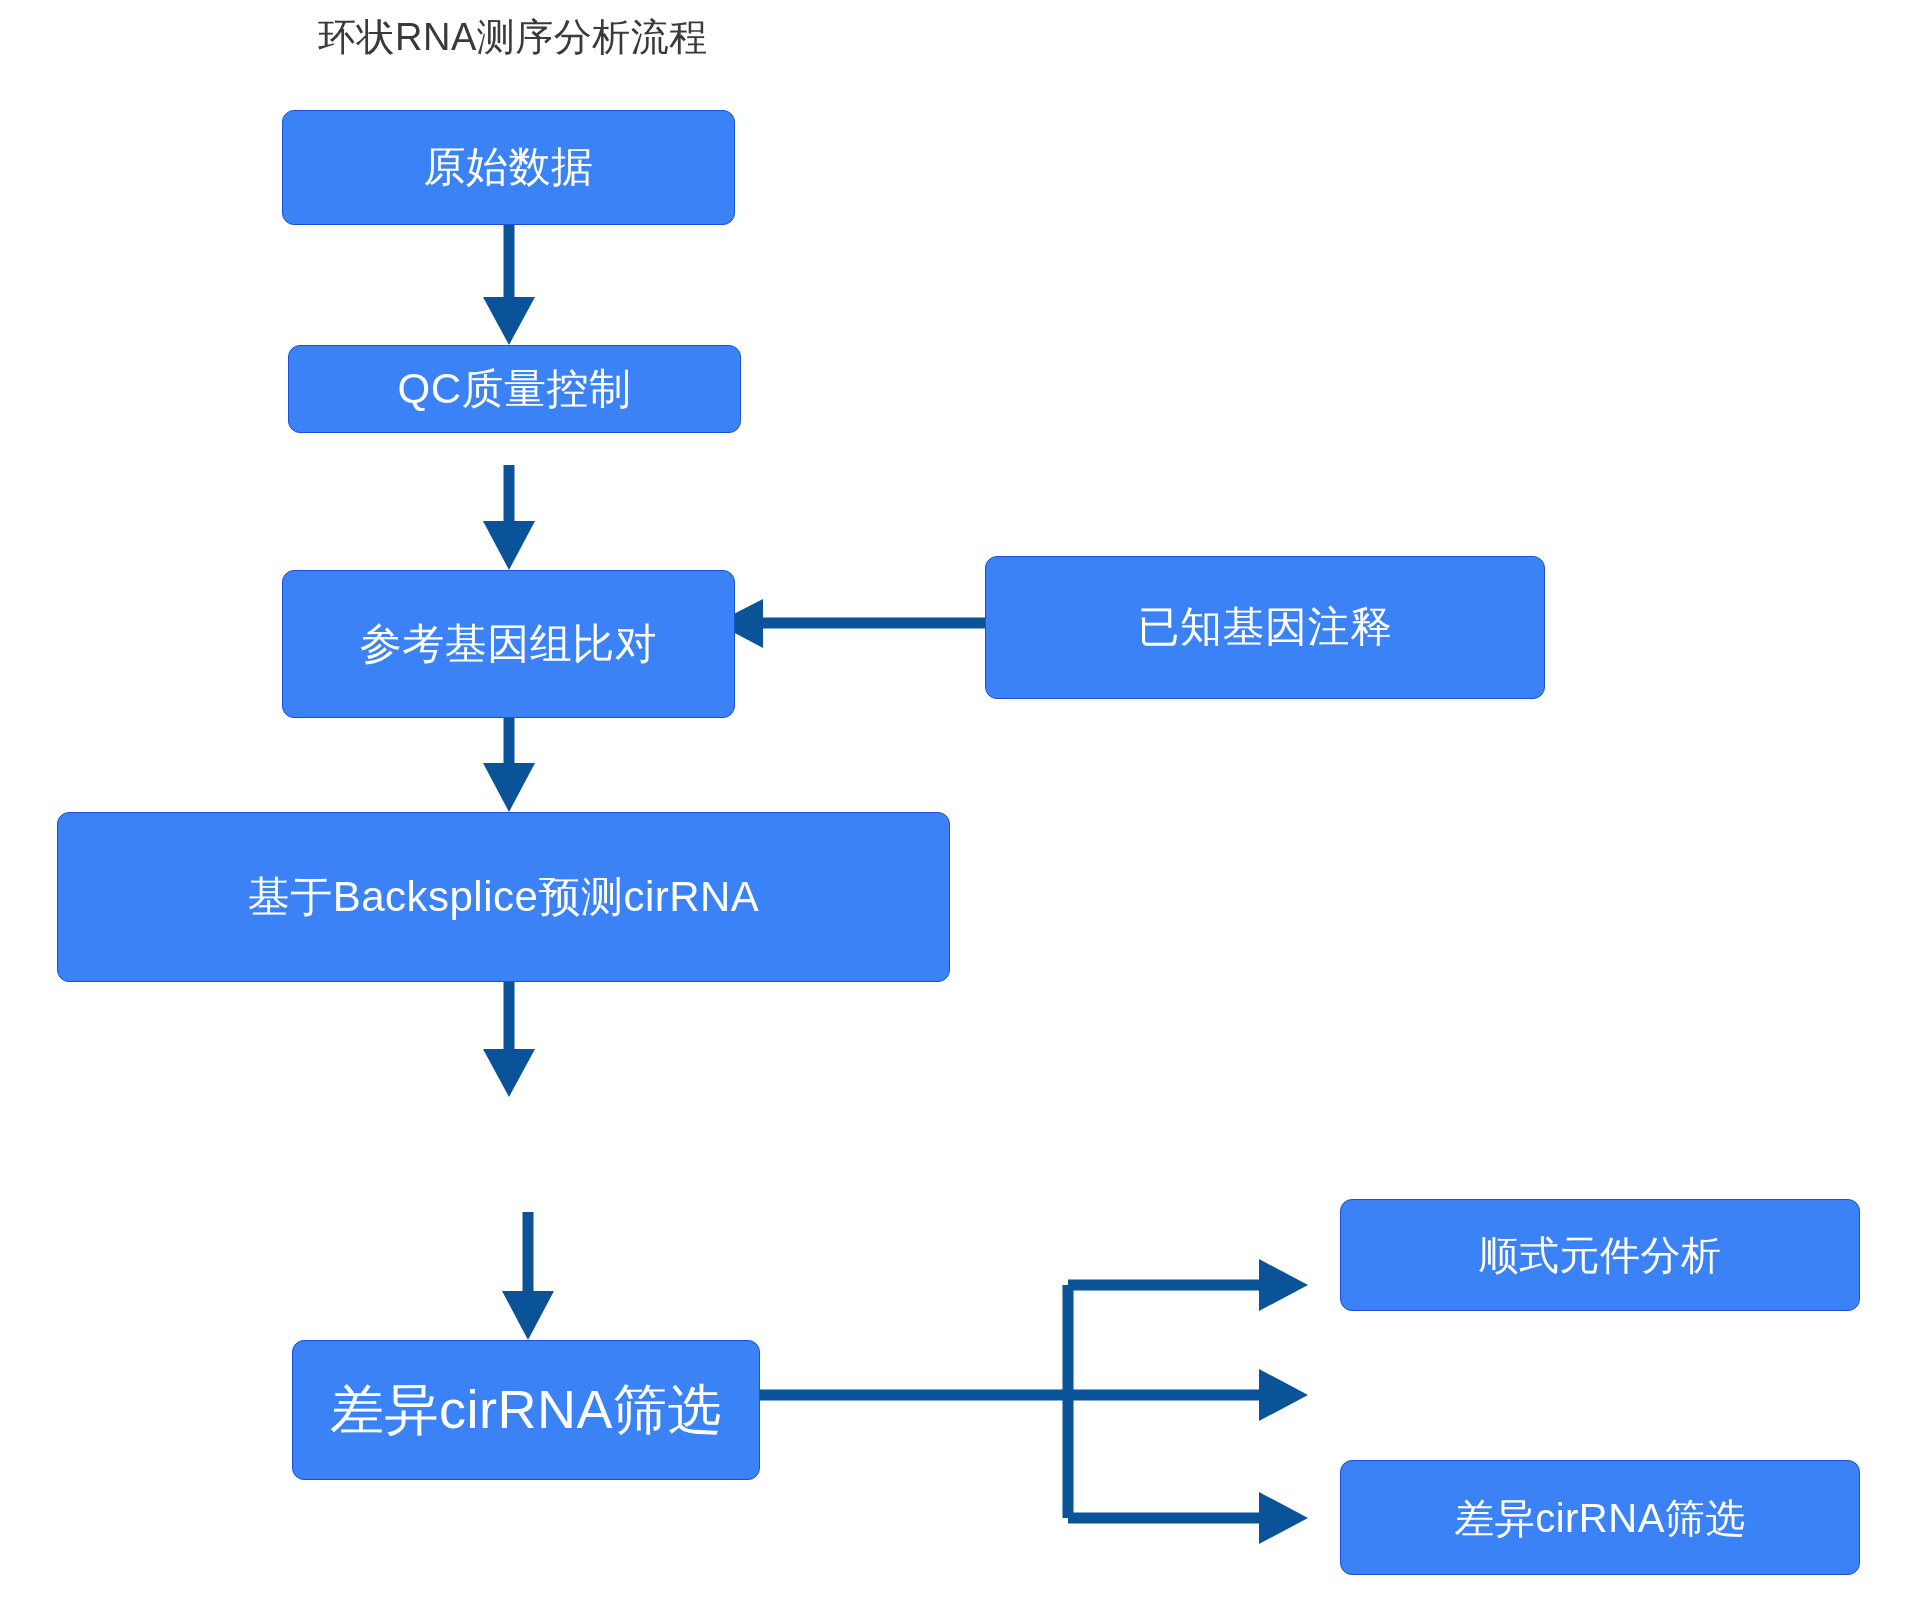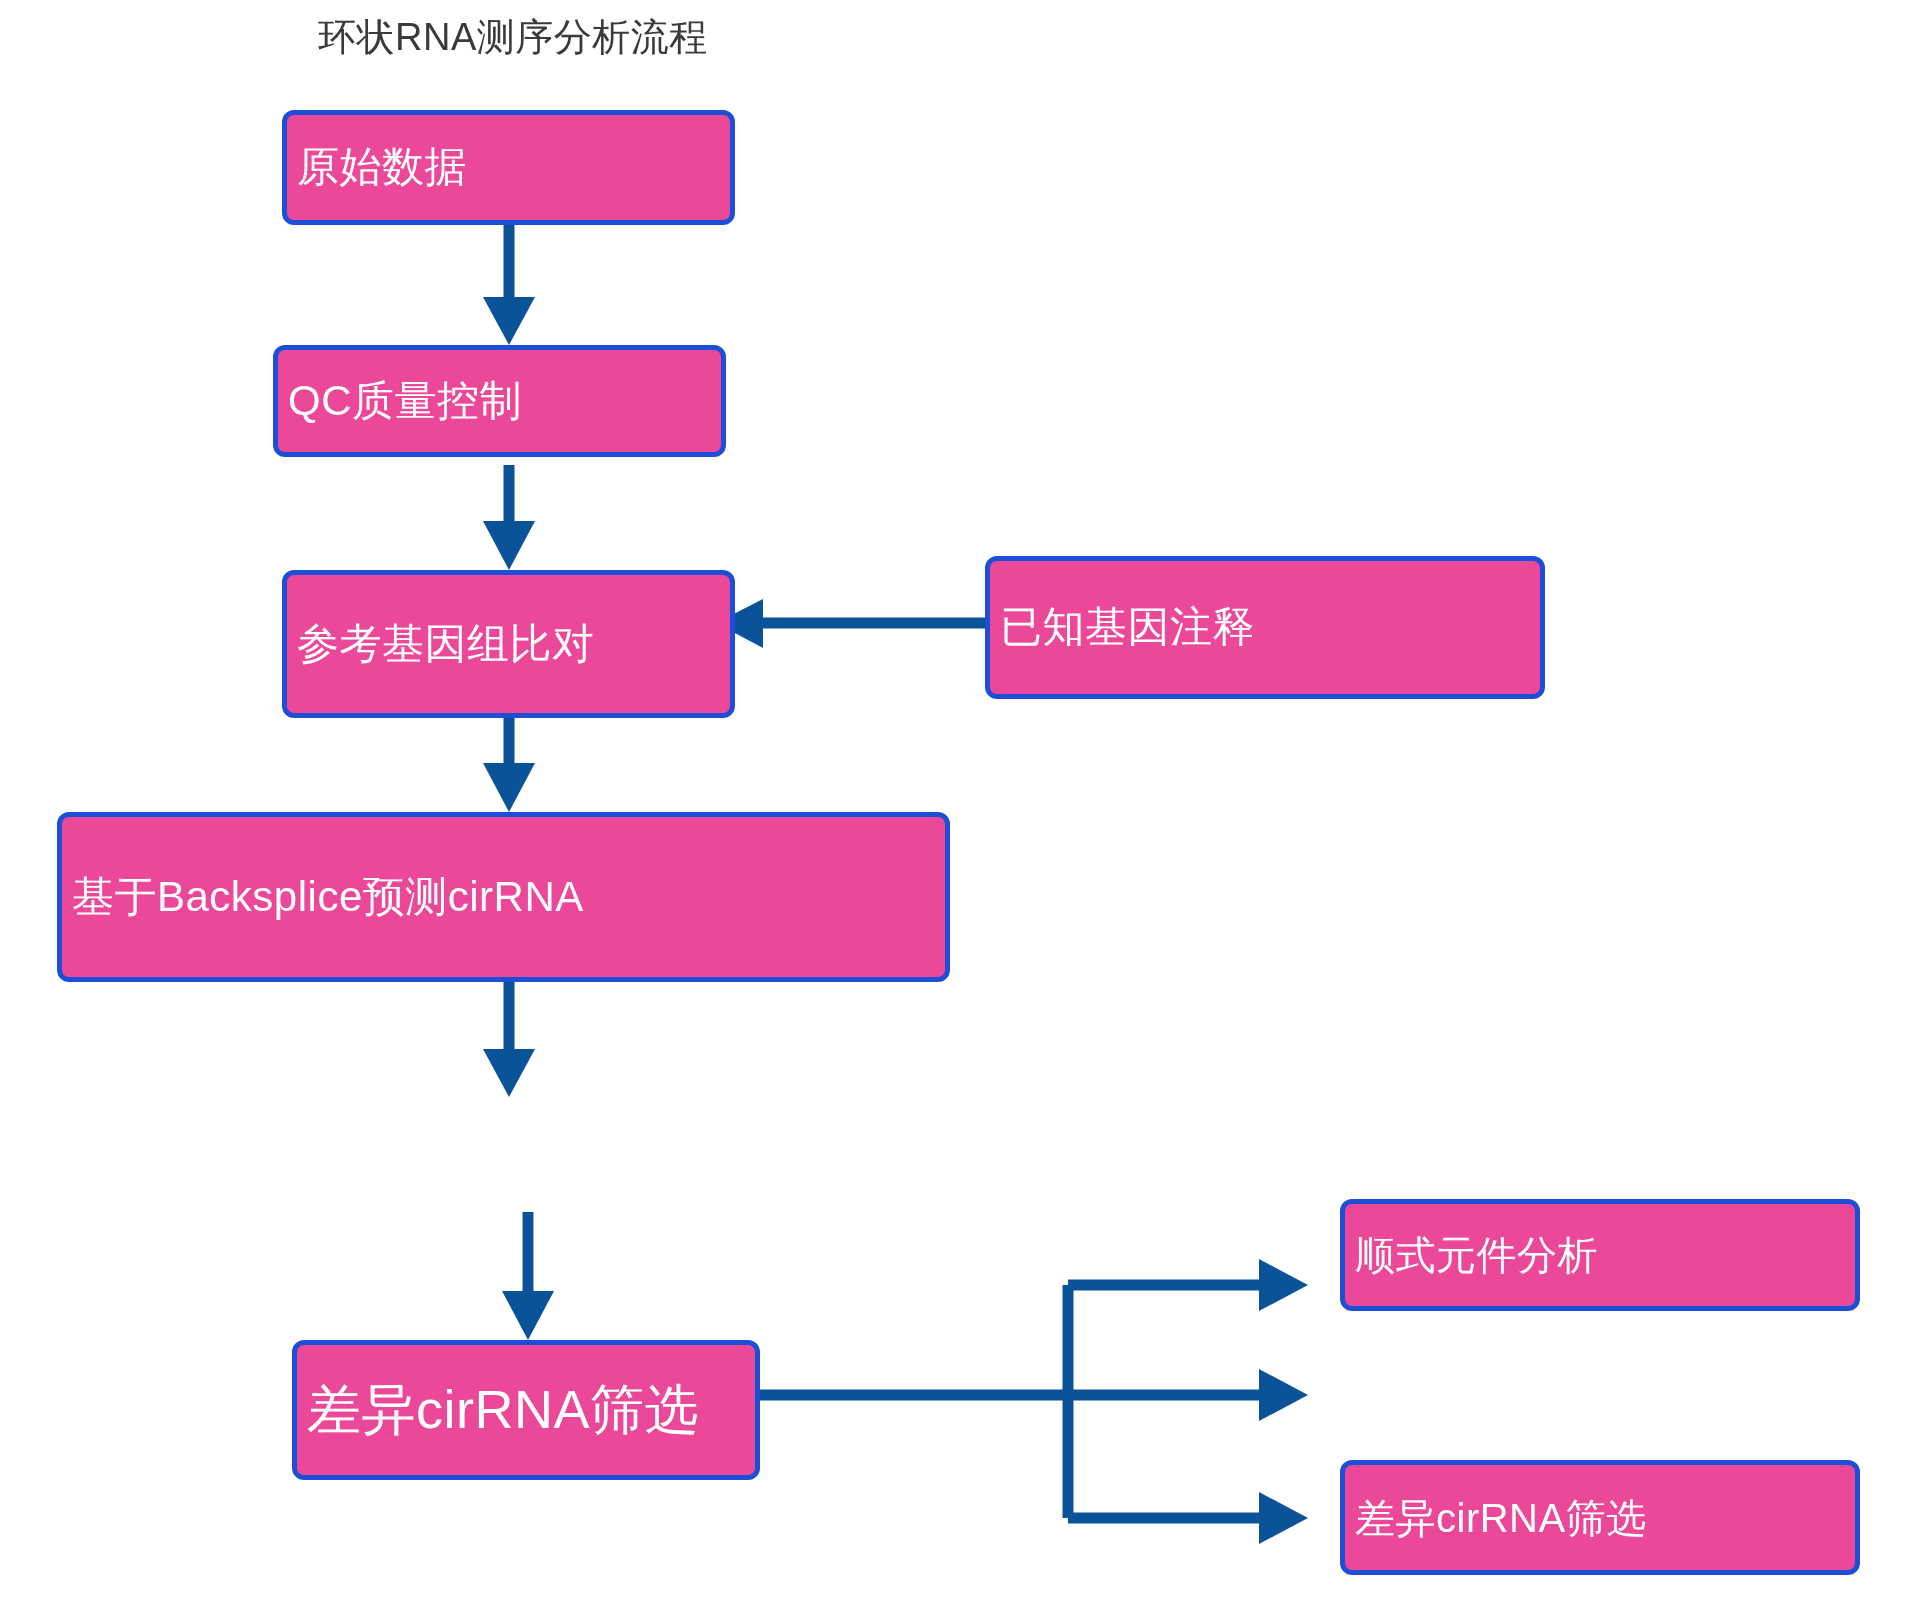--- a/index.html
+++ b/index.html
@@ -21,26 +21,26 @@
     position: absolute;
     left: 0;
     top: 0;
     width: 1920px;
     height: 1603px;
     pointer-events: none;
   }
   .node {
     position: absolute;
     box-sizing: border-box;
-    background: #ec4899;
-    border: 5px solid #1d4ed8;
+    background: #3b82f6;
+    border: 1px solid #1d4ed8;
     border-radius: 12px;
     display: flex;
     align-items: center;
-    justify-content: flex-start;
+    justify-content: center;
     color: #ffffff;
     font-size: 40px;
     line-height: 1.1;
     letter-spacing: 0.5px;
     text-align: center;
     z-index: 2;
   }
   .node-label {
     display: block;
     padding: 0 10px;
@@ -119,21 +119,21 @@
     <g>
       <line x1="1068" y1="1518" x2="1262" y2="1518" stroke="#0B5399" stroke-width="11"></line>
       <polygon points="1259,1492 1259,1544 1308,1518" fill="#0B5399"></polygon>
     </g>
   </svg>
 
   <div class="node" style="left:282px; top:110px; width:453px; height:115px;">
     <span class="node-label" style="font-size:42px;">原始数据</span>
   </div>
 
-  <div class="node" style="left:273px; top:345px; width:453px; height:112px;">
+  <div class="node" style="left:288px; top:345px; width:453px; height:88px;">
     <span class="node-label" style="font-size:42px;">QC质量控制</span>
   </div>
 
   <div class="node" style="left:282px; top:570px; width:453px; height:148px;">
     <span class="node-label" style="font-size:42px;">参考基因组比对</span>
   </div>
 
   <div class="node" style="left:985px; top:556px; width:560px; height:143px;">
     <span class="node-label" style="font-size:42px;">已知基因注释</span>
   </div>

